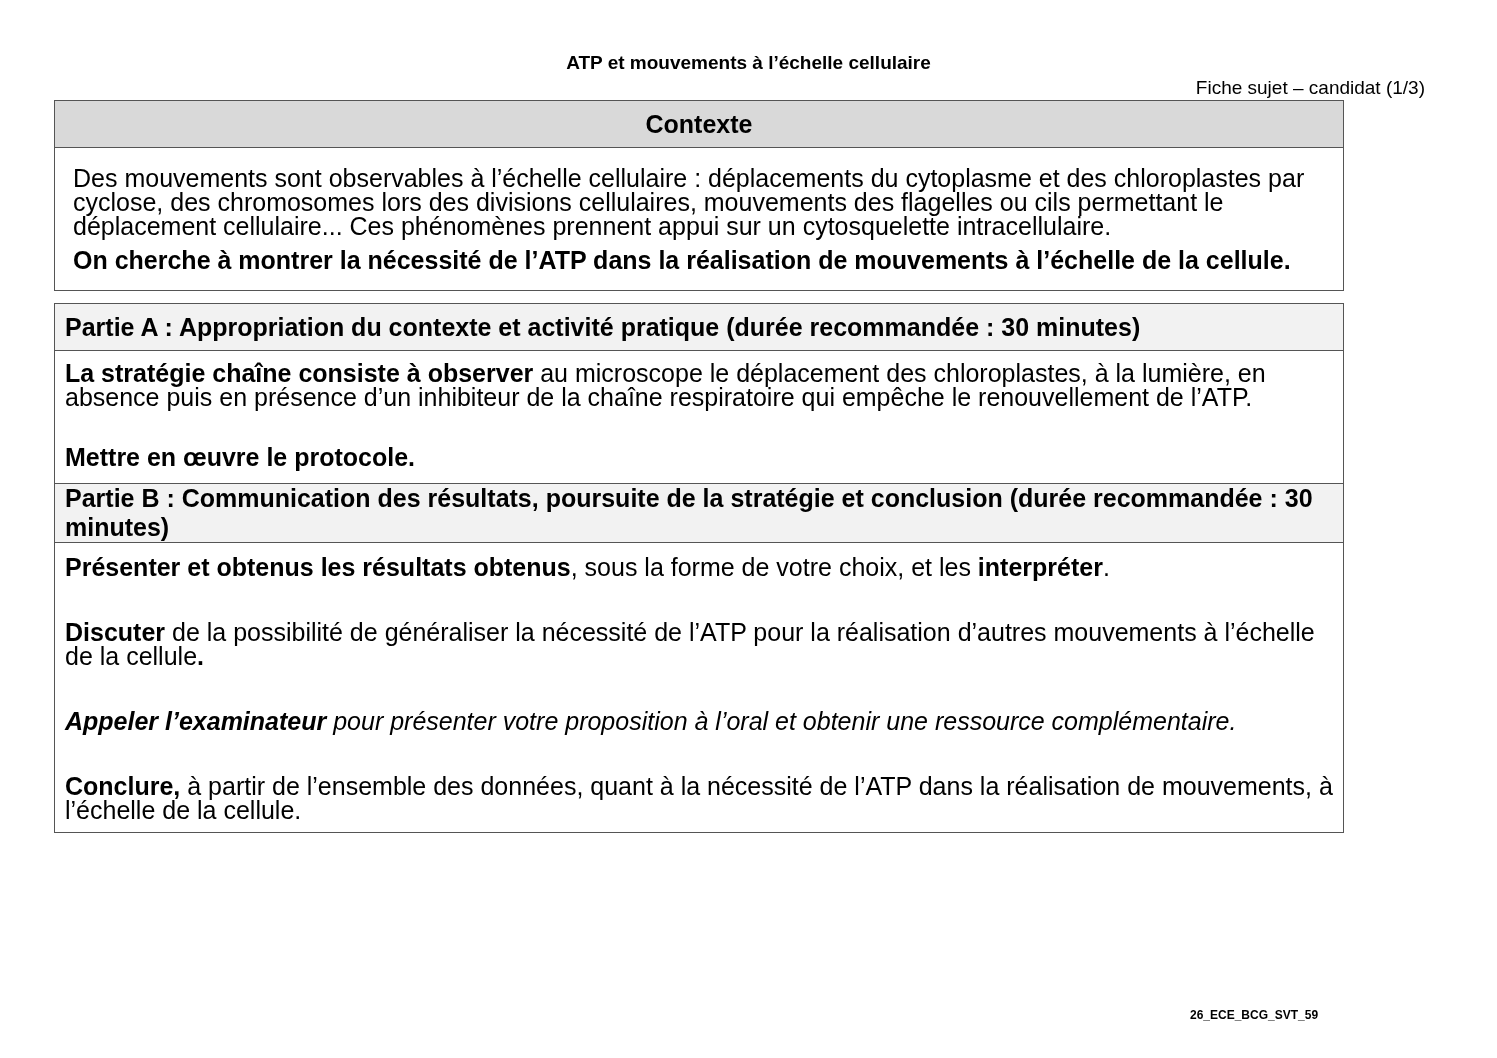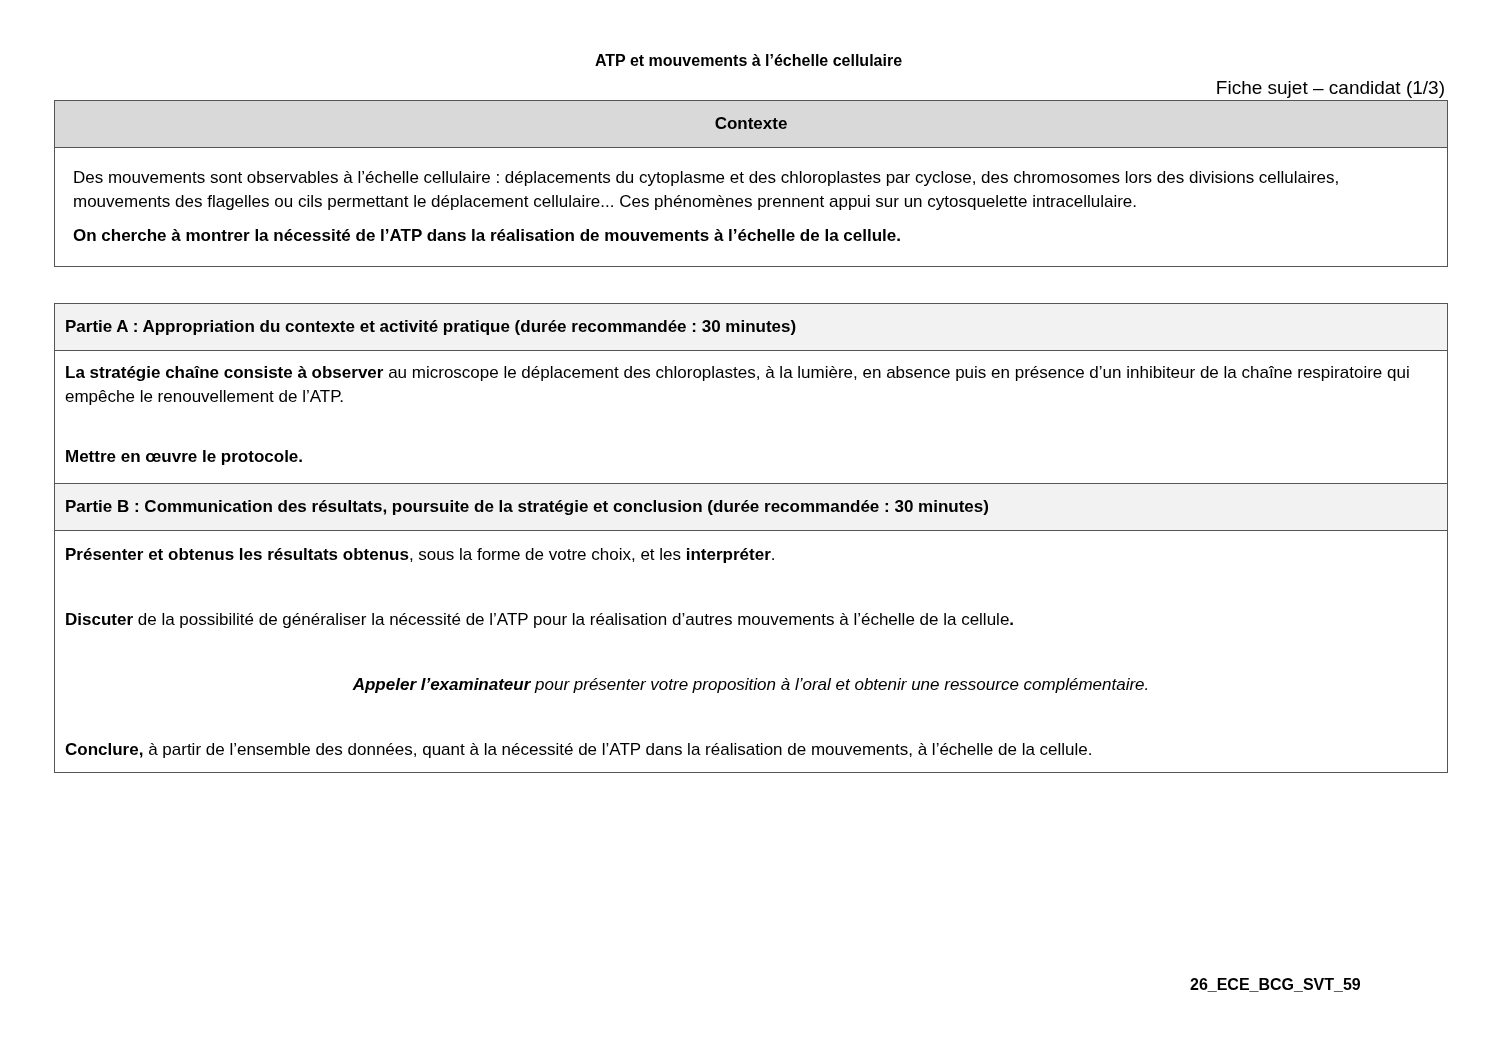--- a/index.html
+++ b/index.html
@@ -2,52 +2,52 @@
 <html><head>
   <meta charset="utf-8">
   <style>
     html, body { margin: 0; padding: 0; background: #ffffff; }
     body {
       width: 1497px; height: 1058px; position: relative; overflow: hidden;
       font-family: "Liberation Sans", sans-serif; color: #000;
     }
     .doc-title {
       position: absolute; top: 52px; left: 0; width: 1497px;
-      text-align: center; font-weight: bold; font-size: 16px;
+      text-align: center; font-weight: bold; font-size: 19px;
     }
     .doc-subtitle {
-      position: absolute; top: 77px; right: 52px;
+      position: absolute; top: 77px; right: 72px;
       font-size: 19px;
     }
     table.box {
-      position: absolute; left: 54px; width: 1394px;
-      border-collapse: collapse; font-size: 17px; border-radius: 14px;
+      position: absolute; left: 54px; width: 1290px;
+      border-collapse: collapse; font-size: 25px; border-radius: 14px;
     }
     table.box td {
       border: 1.5px solid #555;
       padding: 0 10px;
     }
     #contexte-table { top: 100px; }
     #consignes-table { top: 303px; }
     .hdr { background: #d9d9d9; text-align: center; font-weight: bold; height: 46px; }
     .sub { background: #f2f2f2; font-weight: bold; height: 46px; }
     .ctx-body { padding: 10px 10px 10px 10px !important; line-height: 24px; }
     .ctx-body p { margin: 8px; }
     .ctx-body p.gap { margin-top: 10px; }
     .partA-body { padding: 10px 10px 10px 10px !important; line-height: 24px; height: 112px; vertical-align: top; }
     .partA-body p { margin: 0; }
     .partA-body p.spaced { margin-top: 36px; }
     .partB-body { padding: 12px 10px 10px 10px !important; line-height: 24px; vertical-align: top; }
     .partB-body p { margin: 0; }
     .partB-body p + p { margin-top: 41px; }
-    .partB-body p.center { text-align: center; font-style: italic; }
+    .partB-body p.center { text-align: left; font-style: italic; }
     b { font-weight: bold; }
     .footer-code {
-      position: absolute; top: 976px; left: 1190px;
-      font-weight: bold; font-size: 16px;
+      position: absolute; top: 1008px; left: 1190px;
+      font-weight: bold; font-size: 12px;
     }
   </style>
 </head>
 <body>
 
 <div class="doc-title">ATP et mouvements à l’échelle cellulaire</div>
 <div class="doc-subtitle">Fiche sujet – candidat (1/3)</div>
 
 <table class="box" id="contexte-table">
   <tbody>

